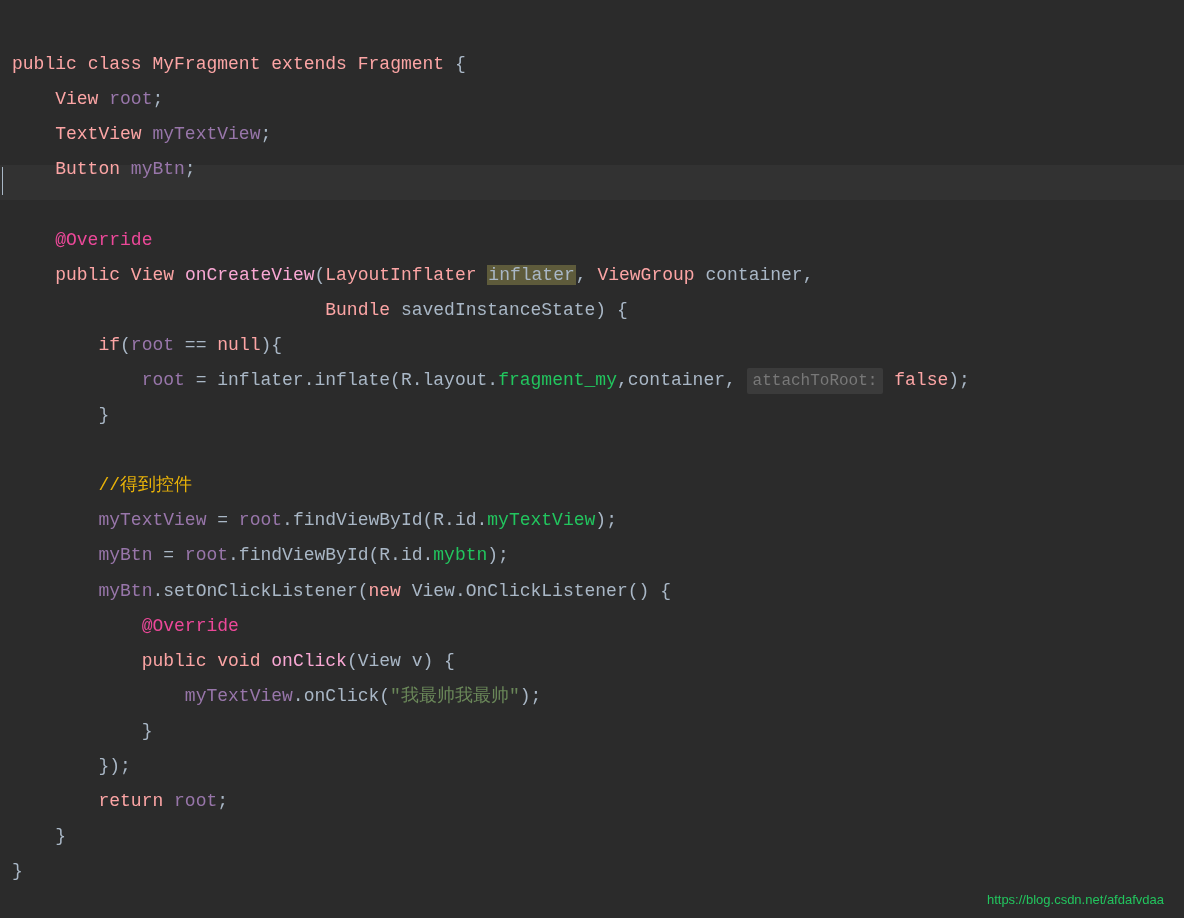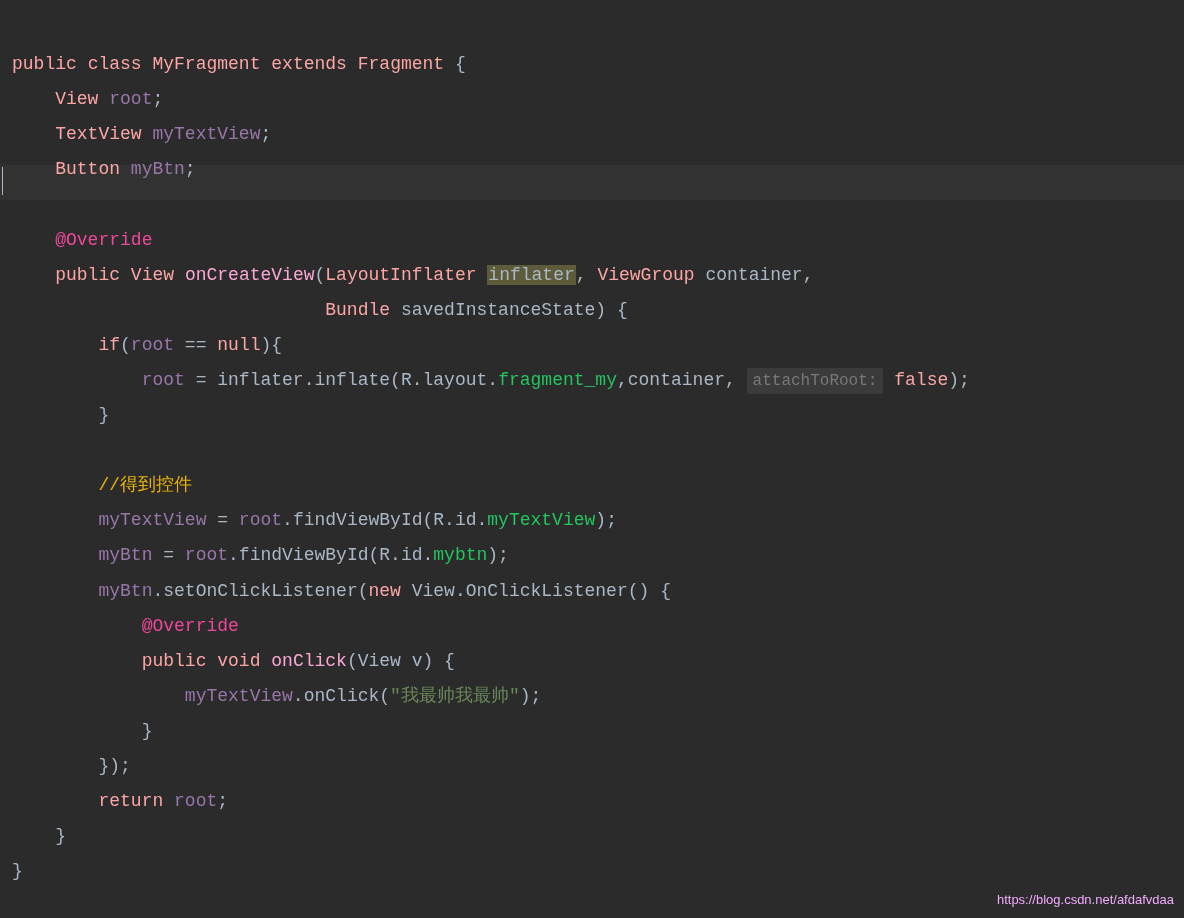--- a/index.html
+++ b/index.html
@@ -43,23 +43,23 @@
   .field { color: #9876aa; }
   .annotation { color: #ec4899; }
   .method { color: #f9a8d4; }
   .comment { color: #eab308; }
   .italic { color: #22c55e; }
   .string { color: #6a8759; }
   .paramhint { color: #787878; background: #3b3b3b; padding: 4px 6px; border-radius: 2px; font-size: 16px; }
   .highlighted-param { background: #5e5b3b; color: #a9b7c6; padding: 0 1px; }
   .watermark {
     position: absolute;
-    right: 10px;
+    right: 20px;
     bottom: 6px;
-    color: #f0abfc;
+    color: #22c55e;
     font-size: 13px;
     font-family: Arial, sans-serif;
   }
 </style>
 </head>
 <body>
 
 <div class="cursor-line"></div>
 <div class="cursor"></div>
 

